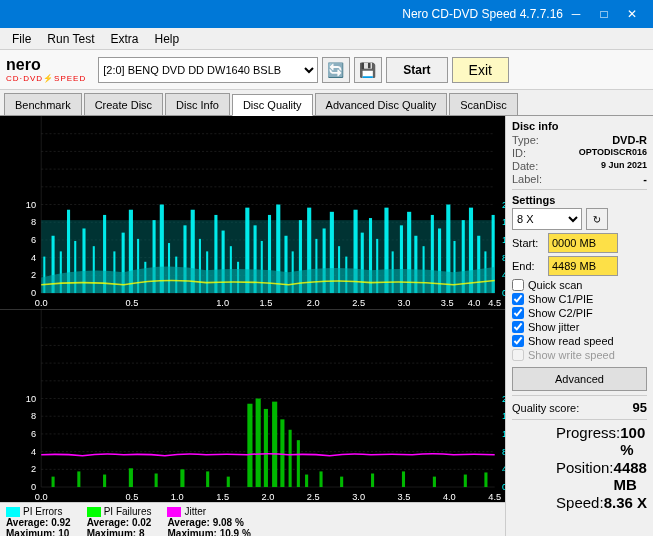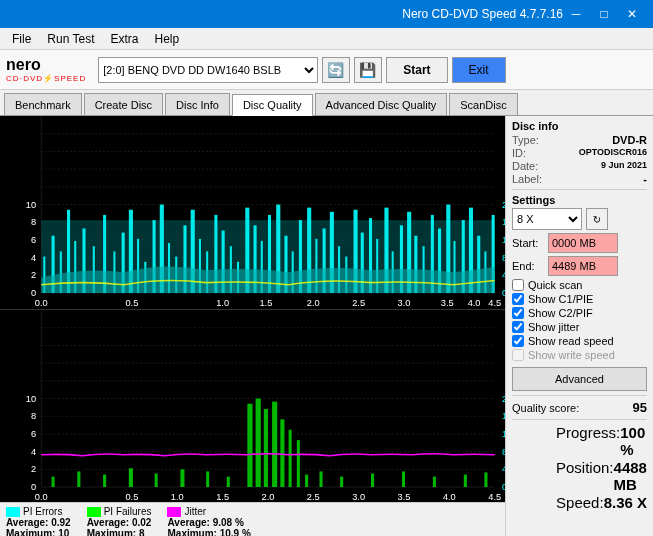--- a/index.html
+++ b/index.html
@@ -16,21 +16,21 @@
     .menu-item { padding: 2px 8px; cursor: pointer; font-size: 12px; }
 
     
     .toolbar { background: #f8f8f8; height: 40px; display: flex; align-items: center; padding: 2px 6px; gap: 4px; border-bottom: 1px solid #d0d0d0; }
     .nero-logo { display: flex; flex-direction: column; margin-right: 8px; }
     .nero-logo-top { font-size: 16px; font-weight: bold; color: #000; font-family: Arial; }
     .nero-logo-bottom { font-size: 8px; color: #e00; letter-spacing: 1px; }
     .drive-select { height: 26px; width: 220px; font-size: 11px; border: 1px solid #999; background: white; }
     .toolbar-icon-btn { width: 28px; height: 26px; border: 1px solid #999; background: #f0f0f0; cursor: pointer; display: flex; align-items: center; justify-content: center; font-size: 14px; }
     .start-btn { height: 26px; padding: 0 16px; background: #f0f0f0; border: 1px solid #999; cursor: pointer; font-size: 12px; font-weight: bold; }
-    .exit-btn { height: 26px; padding: 0 16px; background: #3b82f6; border: 1px solid #999; cursor: pointer; font-size: 12px; }
+    .exit-btn { height: 26px; padding: 0 16px; background: #fef9c3; border: 1px solid #999; cursor: pointer; font-size: 14px; }
 
     
     .tabbar { background: #f0f0f0; display: flex; align-items: flex-end; padding: 4px 4px 0; border-bottom: 1px solid #999; height: 26px; }
     .tab { padding: 2px 10px; border: 1px solid #999; border-bottom: none; background: #e0e0e0; cursor: pointer; font-size: 11px; margin-right: 2px; height: 22px; display: flex; align-items: center; }
     .tab.active { background: white; border-bottom: 1px solid white; margin-bottom: -1px; z-index: 1; }
 
     
     .main { display: flex; height: calc(536px - 28px - 22px - 40px - 26px); background: white; }
 
     
@@ -38,21 +38,21 @@
 
     .section-title { font-weight: bold; margin-bottom: 2px; font-size: 11px; }
     .info-row { display: flex; justify-content: space-between; margin-bottom: 1px; }
     .info-label { color: #555; }
     .info-value { font-weight: bold; }
 
     .divider { height: 1px; background: #ccc; margin: 4px 0; }
 
     .settings-row { display: flex; align-items: center; gap: 4px; margin-bottom: 3px; }
     .speed-select { height: 22px; width: 70px; font-size: 11px; border: 1px solid #999; background: white; }
-    .input-field { height: 20px; width: 70px; font-size: 11px; border: 1px solid #999; padding: 1px 3px; background: #fca5a5; }
+    .input-field { height: 20px; width: 70px; font-size: 11px; border: 1px solid #999; padding: 1px 3px; background: #fde047; }
 
     .checkbox-row { display: flex; align-items: center; gap: 4px; margin-bottom: 2px; }
     .checkbox-row input { width: 12px; height: 12px; }
 
     .advanced-btn { width: 100%; height: 24px; background: #e0e0e0; border: 1px solid #999; cursor: pointer; font-size: 11px; margin-top: 4px; }
 
     .quality-score-row { display: flex; justify-content: space-between; align-items: center; margin-top: 4px; }
     .quality-score { font-weight: bold; font-size: 13px; }
 
     .progress-section { margin-top: 4px; }

